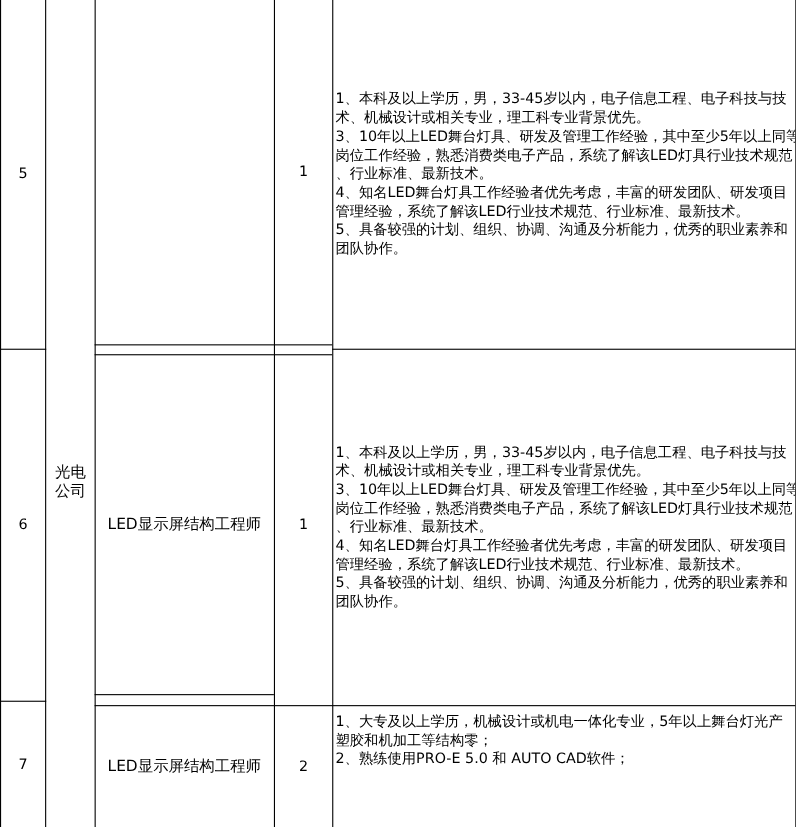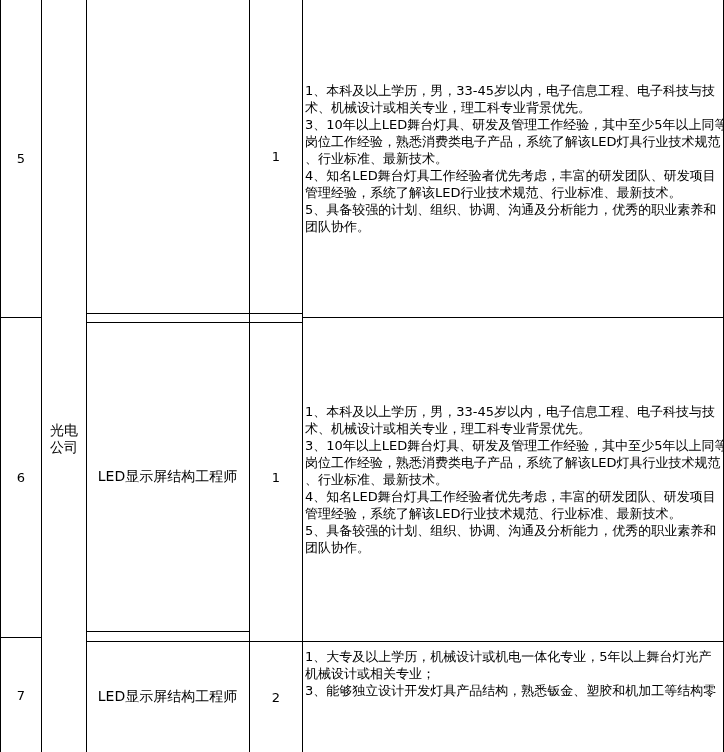--- a/index.html
+++ b/index.html
@@ -106,17 +106,17 @@
       <div>3、10年以上LED舞台灯具、研发及管理工作经验，其中至少5年以上同等</div>
       <div>岗位工作经验，熟悉消费类电子产品，系统了解该LED灯具行业技术规范</div>
       <div>、行业标准、最新技术。</div>
       <div>4、知名LED舞台灯具工作经验者优先考虑，丰富的研发团队、研发项目</div>
       <div>管理经验，系统了解该LED行业技术规范、行业标准、最新技术。</div>
       <div>5、具备较强的计划、组织、协调、沟通及分析能力，优秀的职业素养和</div>
       <div>团队协作。</div>
     </div>
   <div class="req top-align" style="left:303px;top:642px;width:420px;height:110px">
       <div>1、大专及以上学历，机械设计或机电一体化专业，5年以上舞台灯光产</div>
-      <div>机械设计或相关专业；</div>
-      <div>3、能够独立设计开发灯具产品结构，熟悉钣金、塑胶和机加工等结构零</div>
+      <div>塑胶和机加工等结构零；</div>
+      <div>2、熟练使用PRO-E 5.0 和 AUTO CAD软件；</div>
     </div>
 
 </div>
 
 </body></html>

